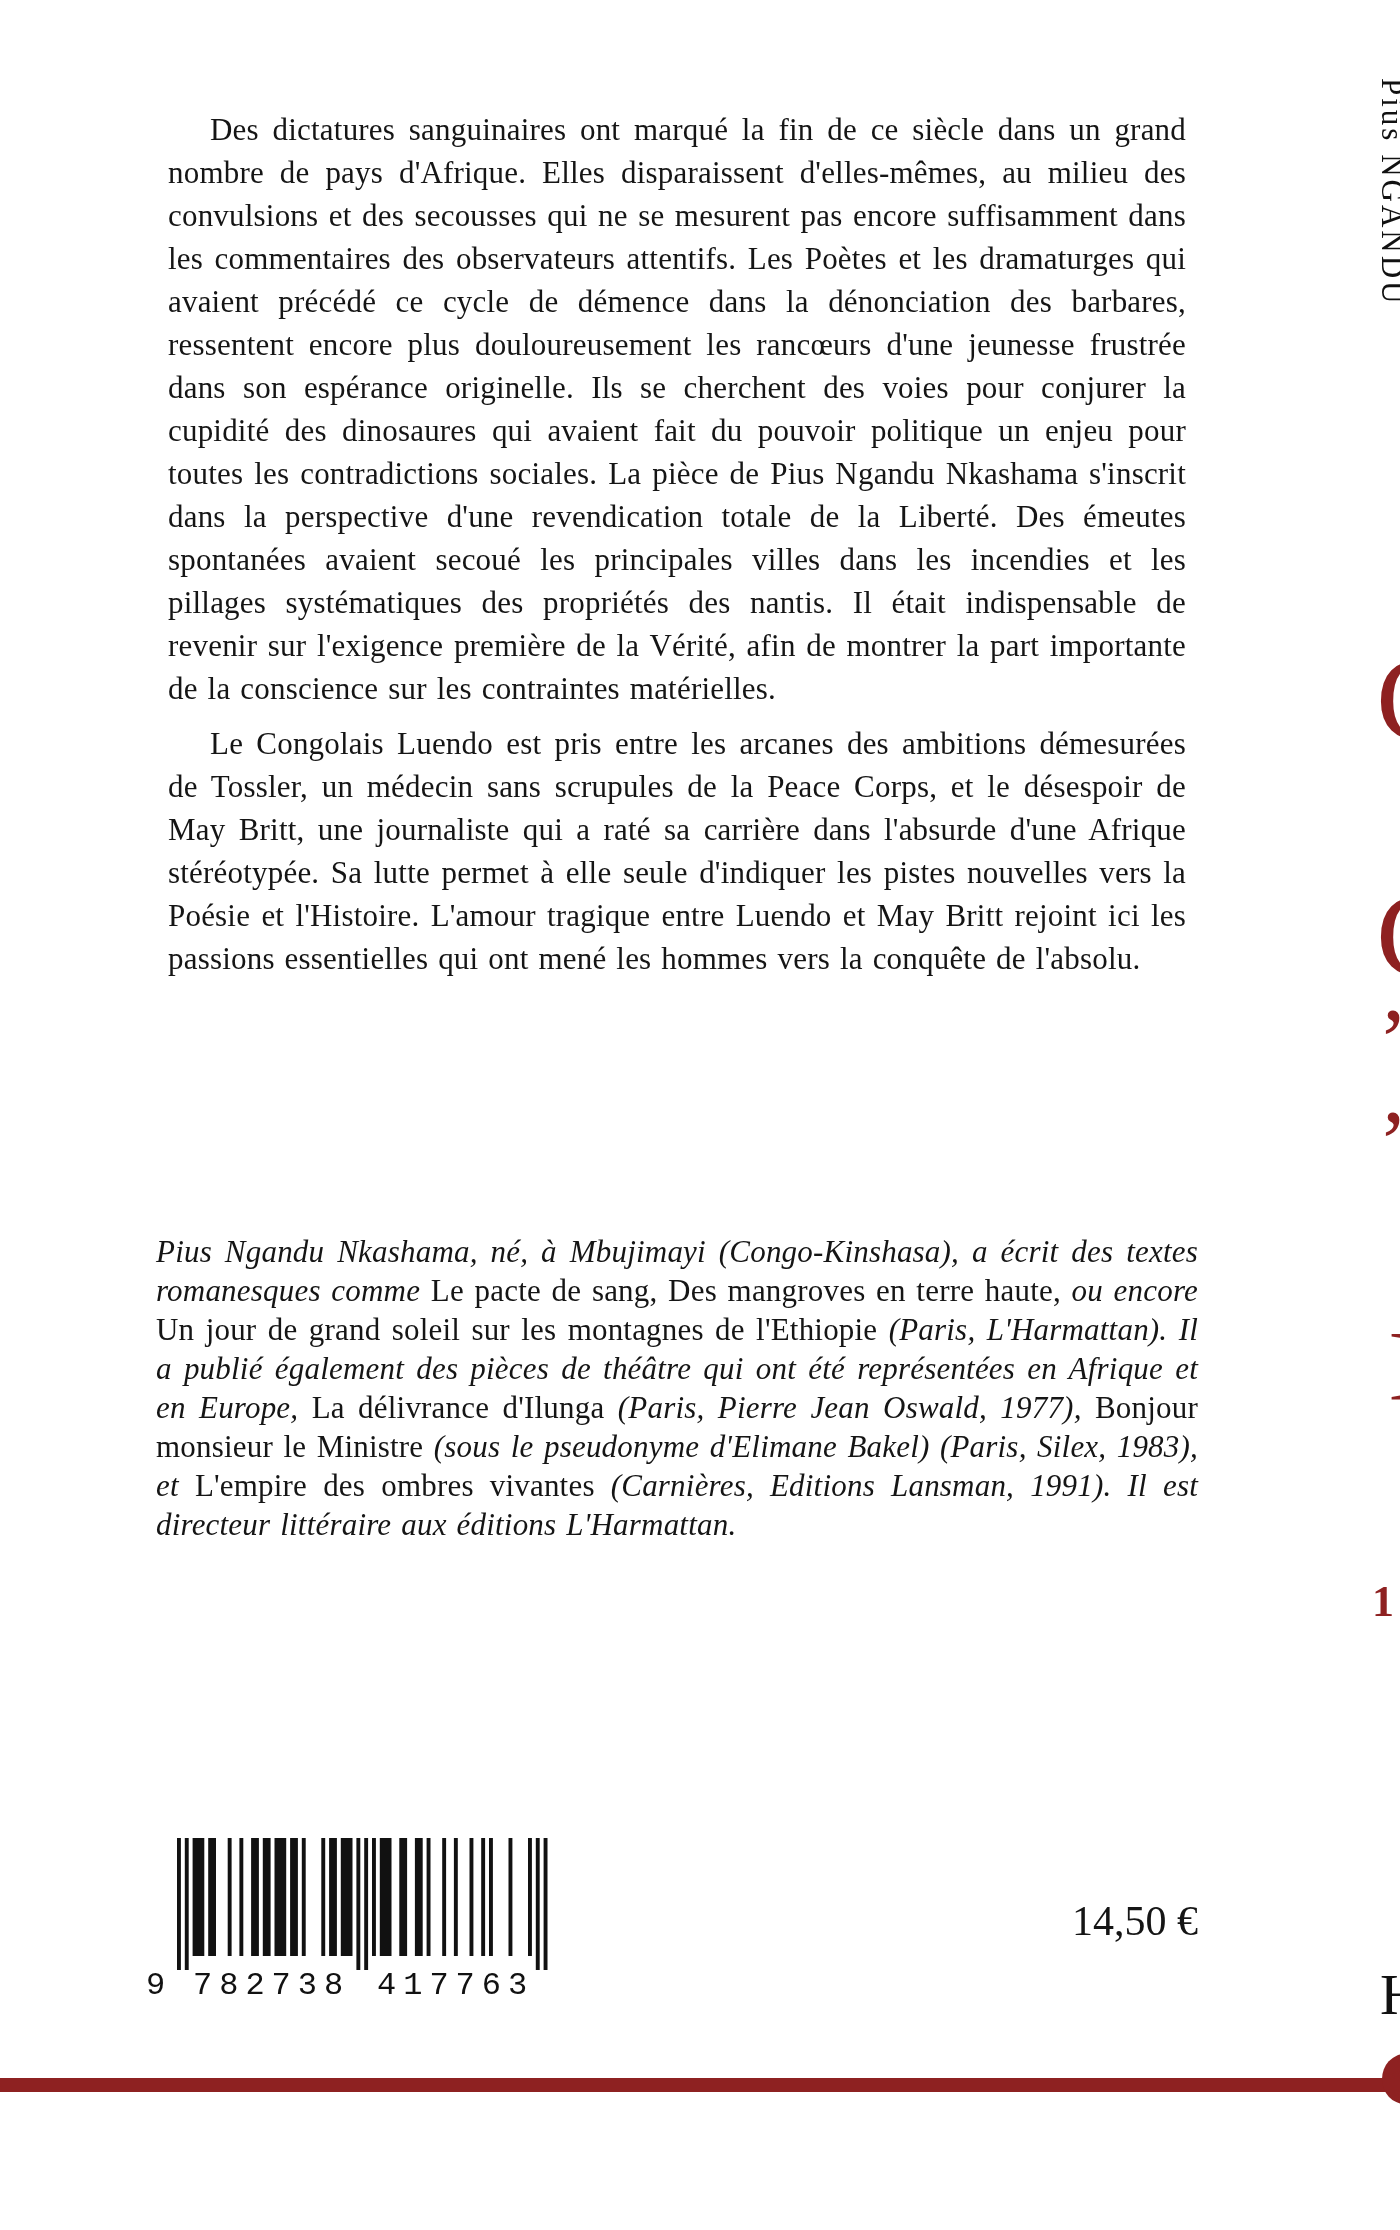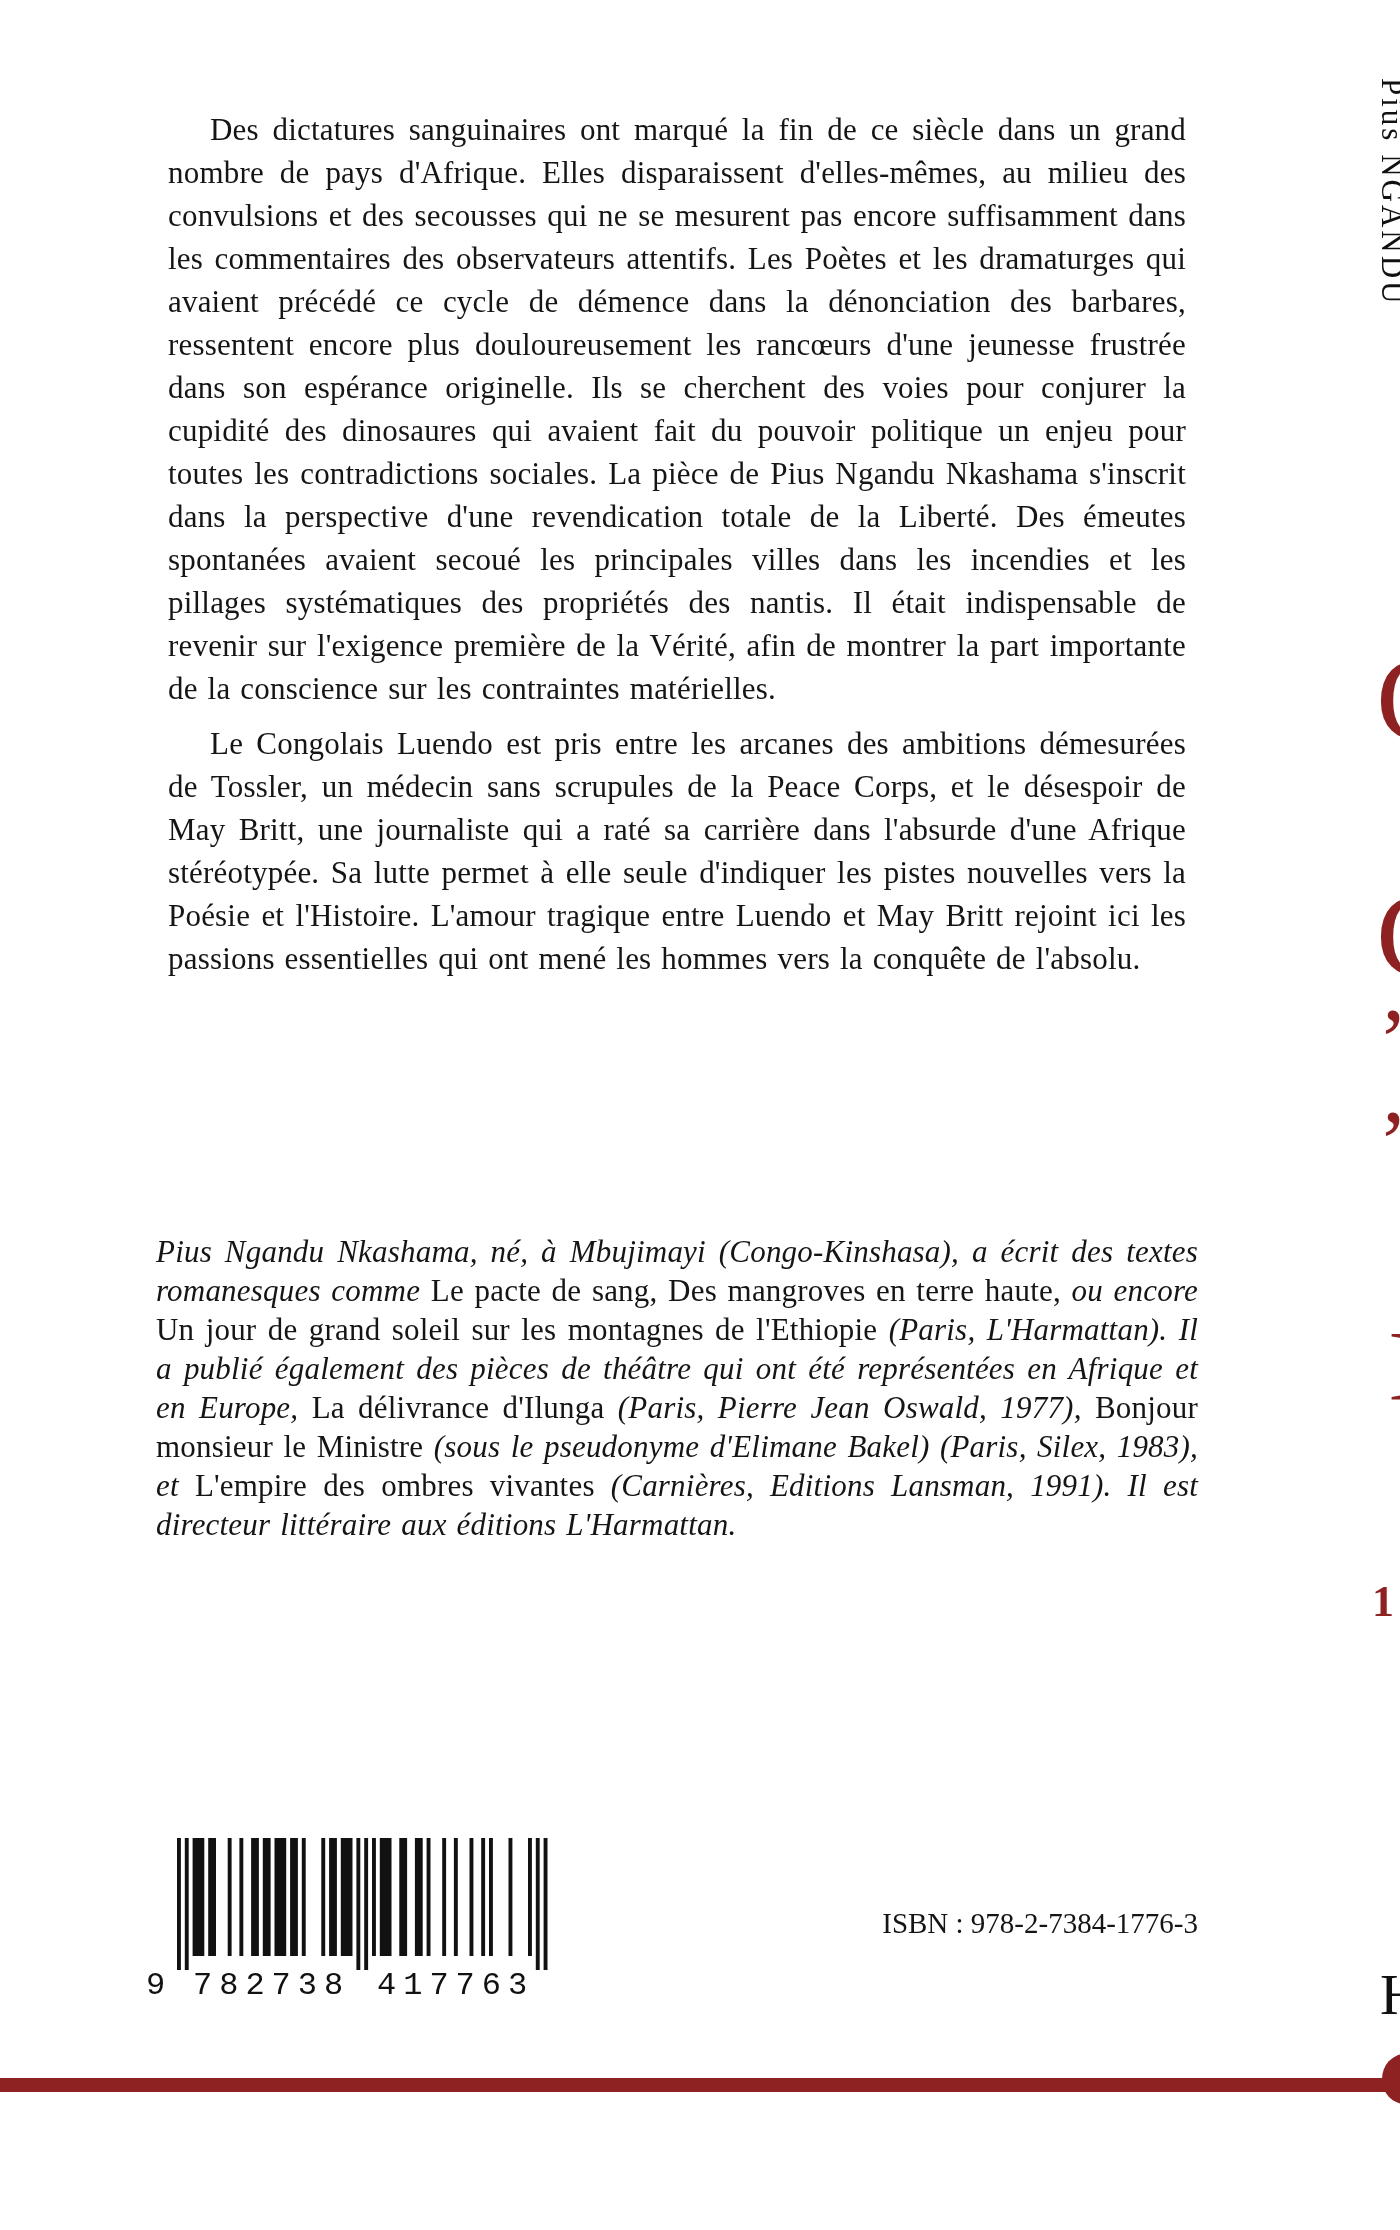--- a/index.html
+++ b/index.html
@@ -148,21 +148,21 @@
       <rect x="368.5" y="2" width="3.9" height="118" fill="#111"></rect>
       <rect x="388.0" y="2" width="3.9" height="118" fill="#111"></rect>
 
       <text class="barcode-digit" x="6" y="158">9</text>
       <text class="barcode-digit" x="53" y="158" letter-spacing="7">782738</text>
       <text class="barcode-digit" x="237" y="158" letter-spacing="7">417763</text>
     </svg>
   </div>
 
   <div class="pricing">
-    <div class="isbn">ISBN : 978-2-7384-1776-3</div>
+    <div class="price">14,50 €</div>
   </div>
 
   <div class="spine">Pius NGANDU</div>
 
   <div class="glyph" style="left:1376px; top:640px;  font-size:120px;">C</div>
   <div class="glyph" style="left:1376px; top:876px;  font-size:120px;">C</div>
   <div class="glyph" style="left:1378px; top:996px;  font-size:90px;">’</div>
   <div class="glyph" style="left:1378px; top:1098px; font-size:90px;">’</div>
   <div class="glyph" style="left:1388px; top:1316px; font-size:100px;">I</div>
   <div class="glyph" style="left:1372px; top:1580px; font-size:44px; font-weight:bold;">1</div>

